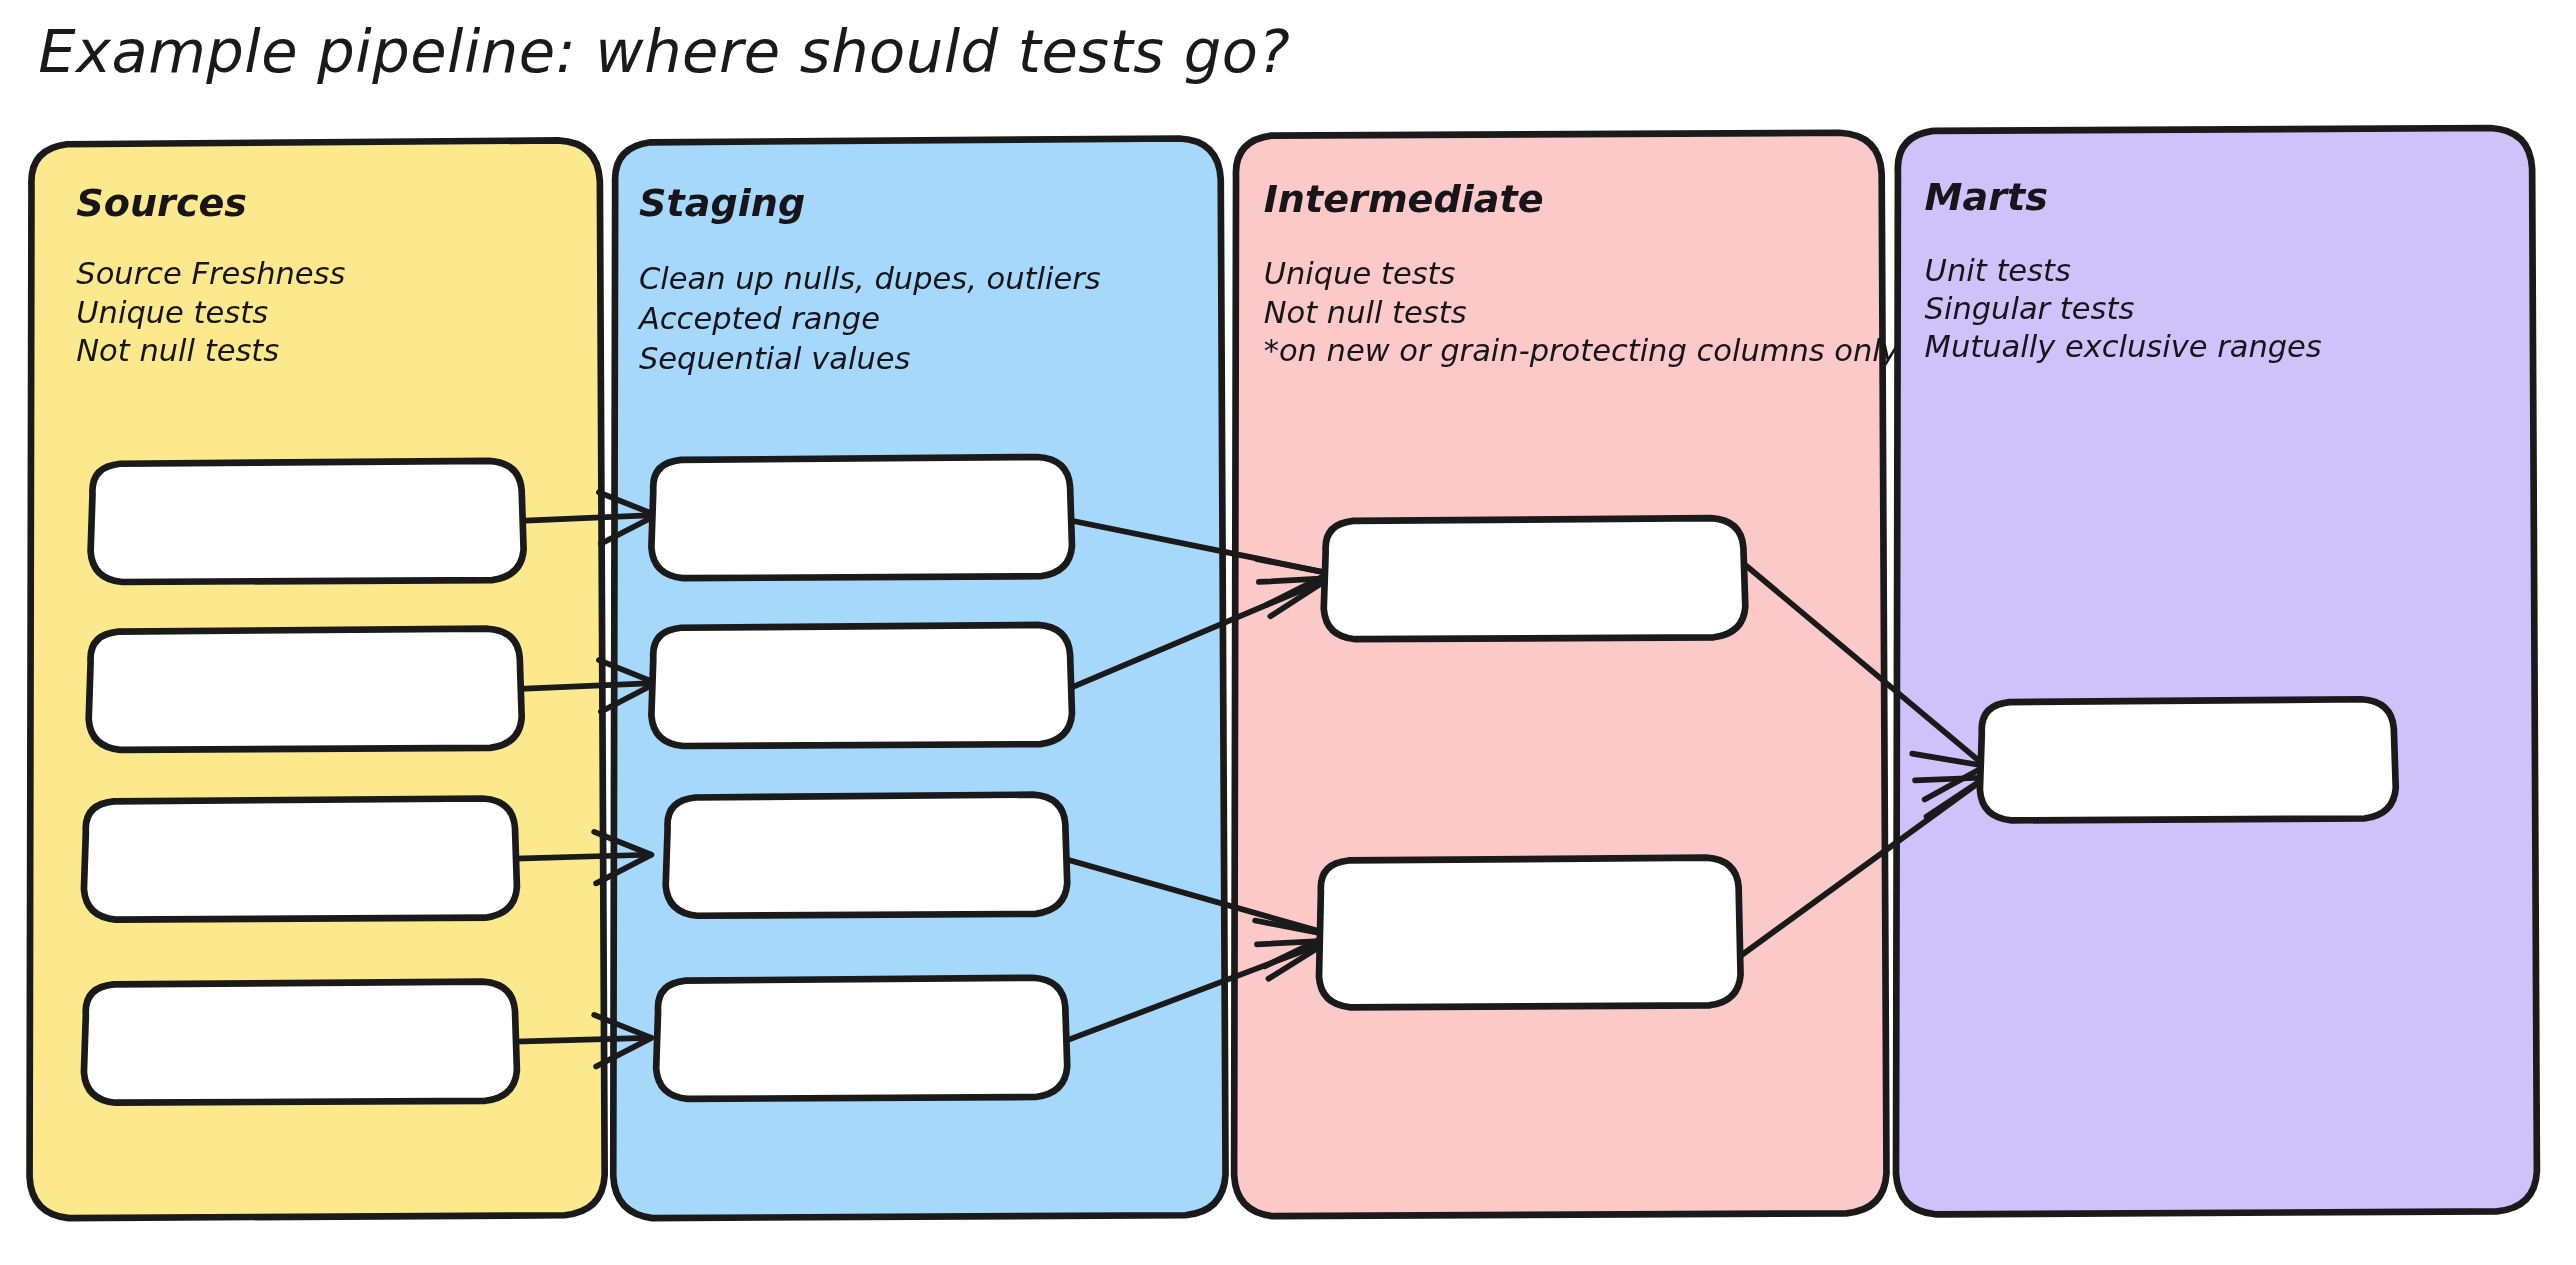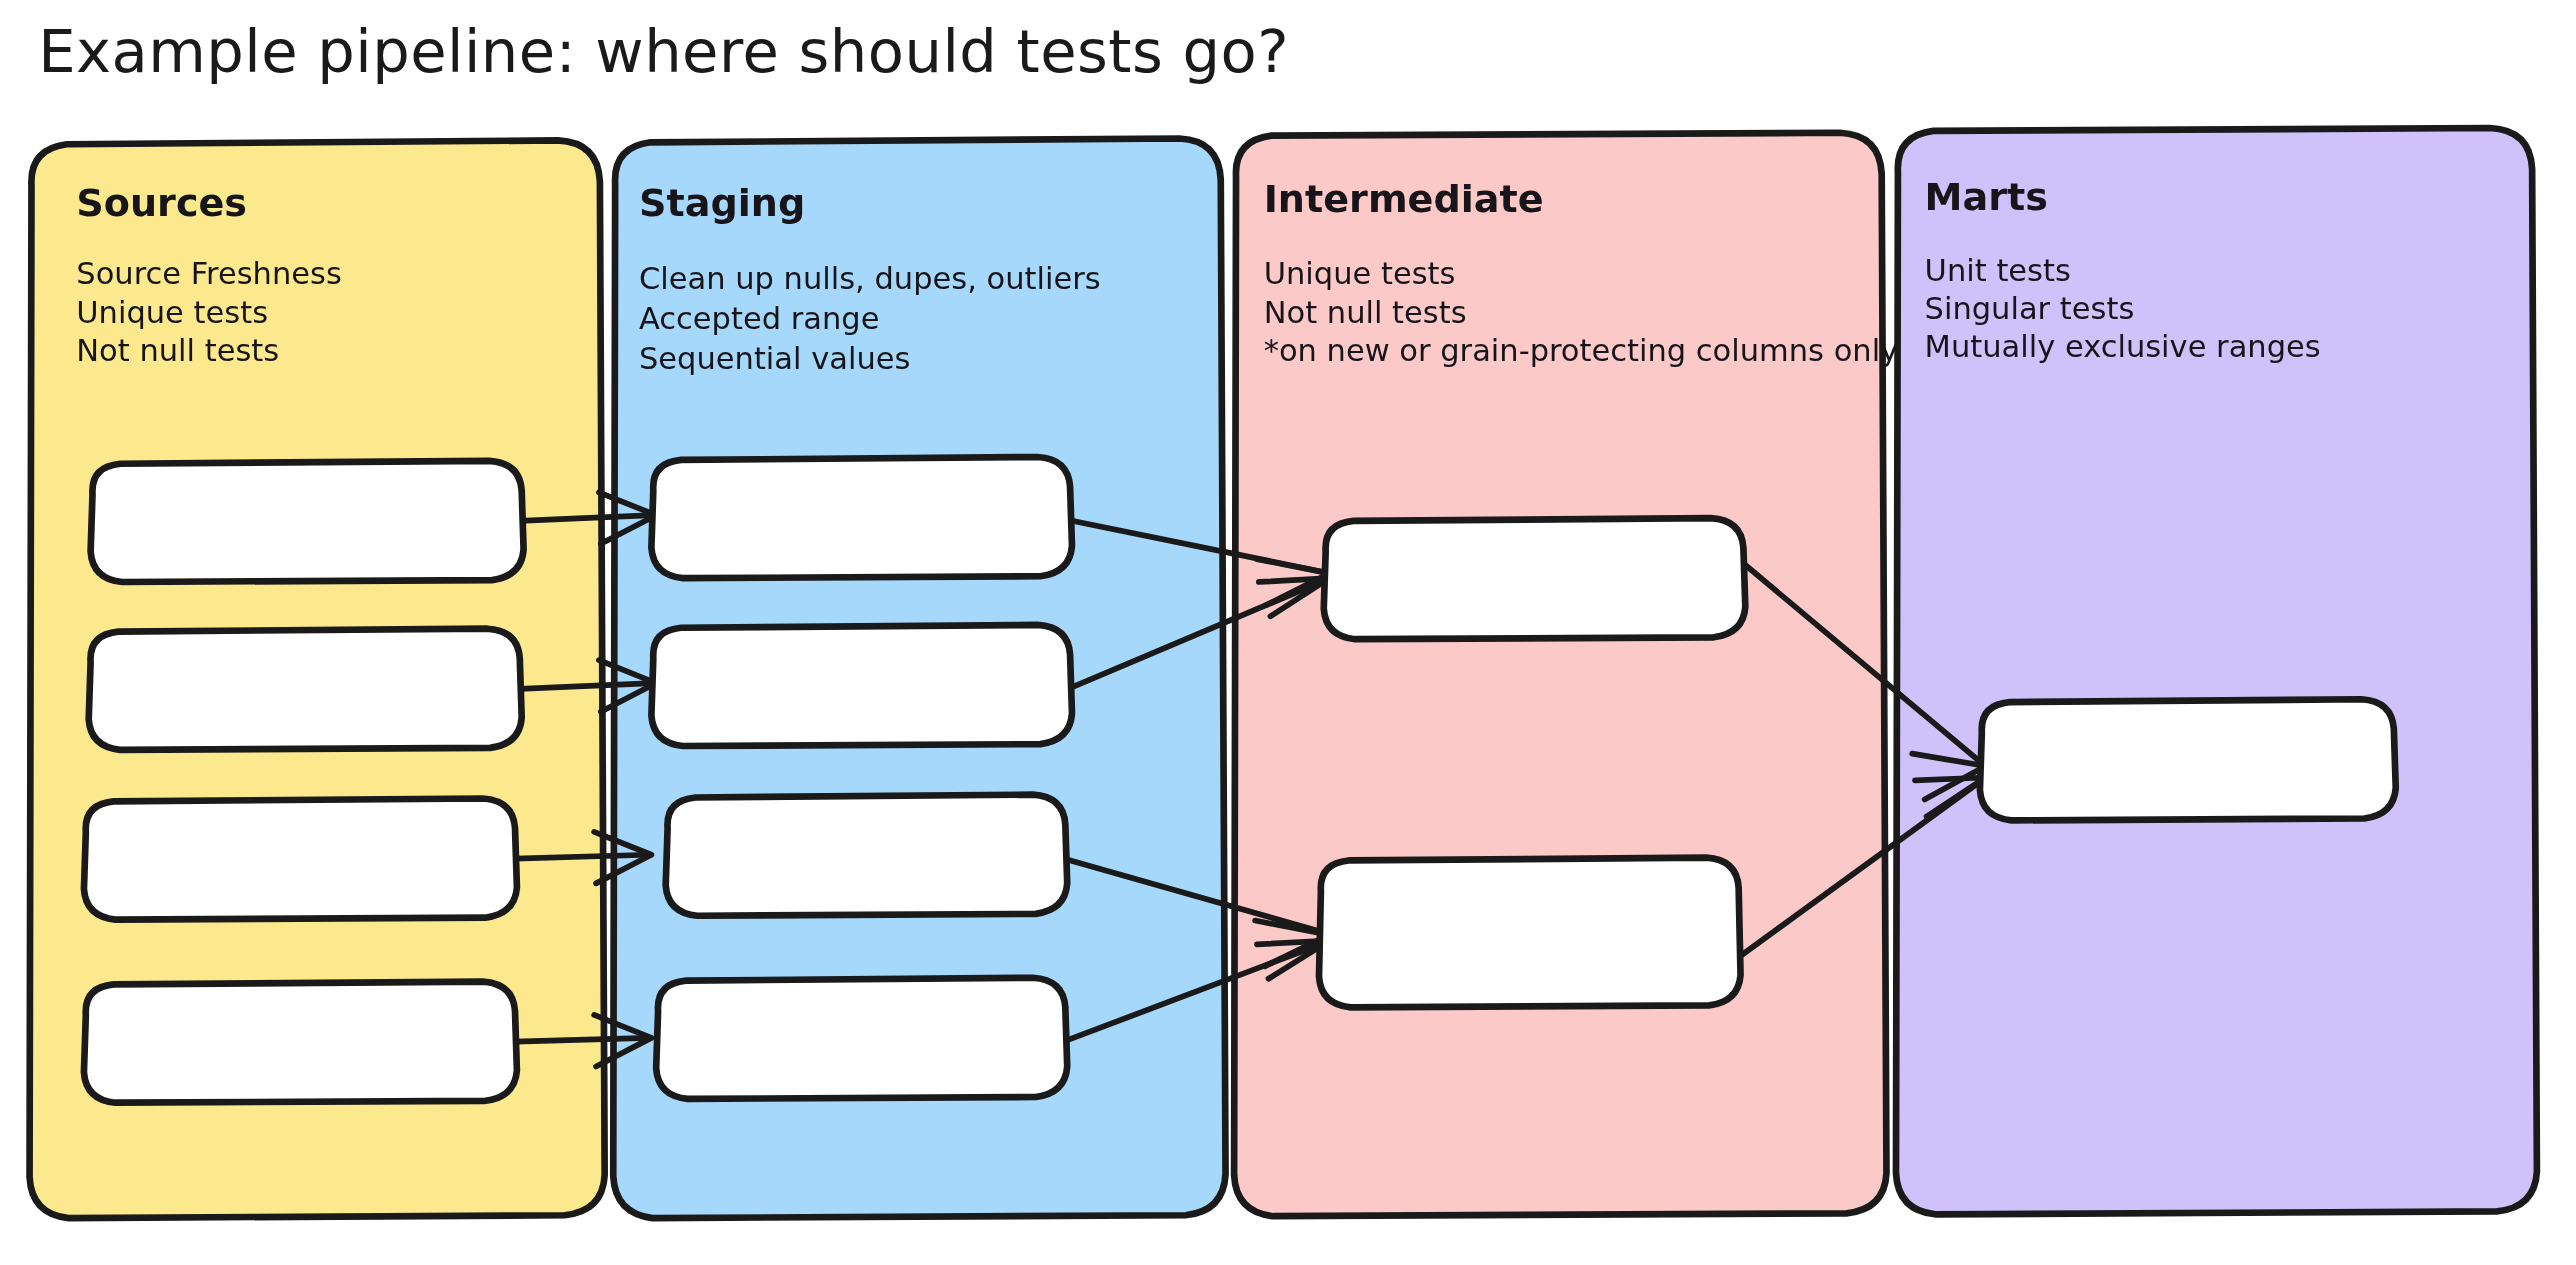--- a/index.html
+++ b/index.html
@@ -65,21 +65,21 @@
   .edge-head {
     stroke: #1a1a1a;
     stroke-width: 6;
     fill: none;
     stroke-linecap: round;
   }
 </style>
 </head>
 <body>
 
-<div id="canvas" style="background: rgb(255, 255, 255);">
+<div id="canvas" style="background: rgb(255, 255, 255); font-style: italic;">
   <svg id="diagram-svg" viewBox="0 0 2701 1327" xmlns="http://www.w3.org/2000/svg">
 
     <text class="hand-title" x="40" y="75">Example pipeline: where should tests go?</text>
 
     <g>
       <path class="lane-rect" d="M 33 194 Q 31 156 70 151 L 585 147 Q 627 149 629 190
                L 634 1232 Q 632 1270 592 1274 L 72 1277 Q 33 1273 31 1234 Z" style="fill:#FCE98E" fill="#FCE98E"></path>
       <text class="col-header" x="80" y="226">Sources</text>
       <text class="col-line" x="80" y="298">Source Freshness</text>
       <text class="col-line" x="80" y="338">Unique tests</text>

